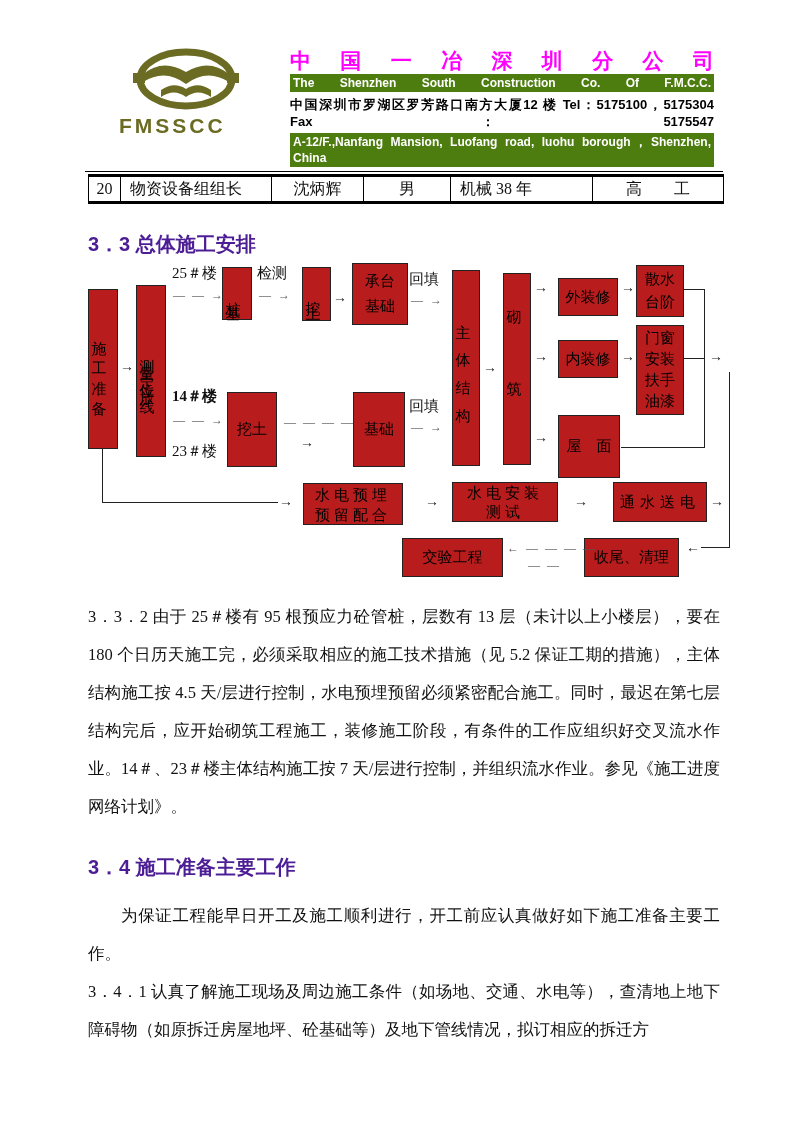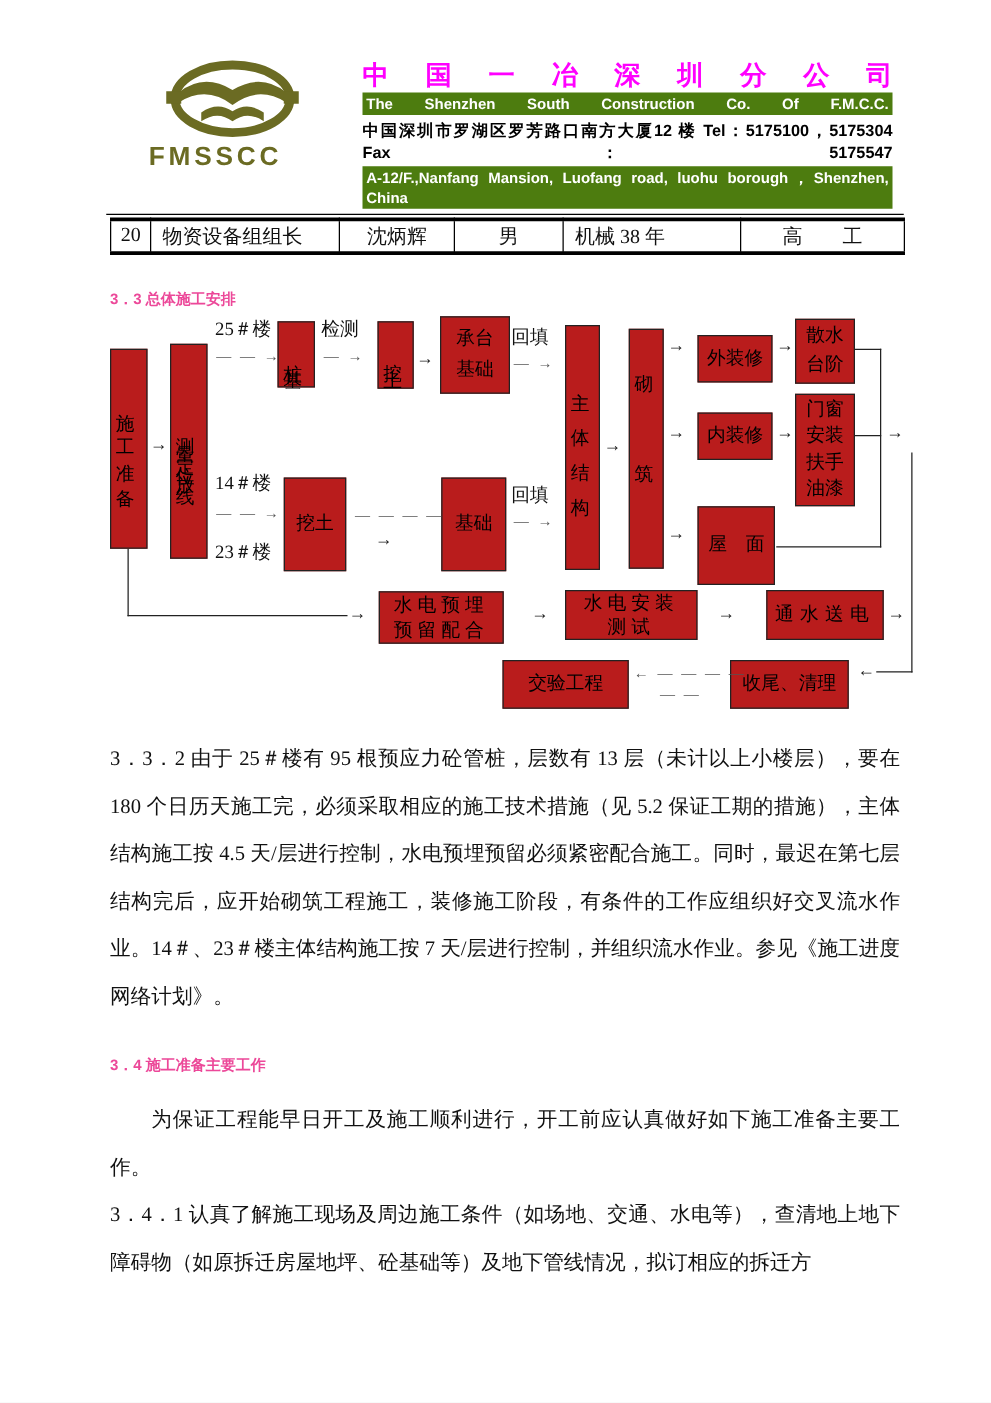--- a/index.html
+++ b/index.html
@@ -17,21 +17,21 @@
   .addr-cn { font-family:"Liberation Sans","DejaVu Sans",sans-serif; font-weight:bold; font-size:13px; line-height:17px; margin:4px 0 3px 0; color:#000; text-align:justify; text-align-last:justify; }
 
   .sep-thin { margin:4px 0 2px 85px; width:638px; border-top:1.5px solid #000; }
 
   
   .info-table { margin-left:88px; width:635px; border-collapse:collapse; table-layout:fixed; border-top:3px solid #000; border-bottom:3px solid #000; }
   .info-table td { border-left:1px solid #000; border-right:1px solid #000; font-size:16px; height:27px; padding:0; text-align:center; vertical-align:middle; }
   .info-table td.left { text-align:left; padding-left:9px; }
 
   
-  .h-big { margin:27px 0 0 88px; font-family:"Liberation Sans","DejaVu Sans",sans-serif; font-weight:bold; font-size:12px; color:#ec4899; }
+  .h-big { margin:27px 0 0 88px; font-family:"Liberation Sans","DejaVu Sans",sans-serif; font-weight:bold; font-size:20px; color:#4c1d95; }
   .h-sub { margin:26px 0 0 88px; font-size:16.5px; }
   .para { margin:0 70px 0 88px; width:632px; font-size:16.5px; line-height:38px; text-align:justify; }
   .para.indent { text-indent:2em; }
 
   
   .chart { position:relative; height:330px; margin-top:0; font-size:15px; }
   .node { position:absolute; border:1.2px solid #222; background:#b91c1c; color:#000; }
   .v { writing-mode:vertical-lr; text-align:center; }
   .ls5 { letter-spacing:5px; } .ls8 { letter-spacing:8px; } .ls20 { letter-spacing:20px; }
   .ls28 { letter-spacing:28px; } .ls72 { letter-spacing:72px; }
@@ -118,21 +118,21 @@
     <div class="node ctr" style="left:227px; top:134px; width:50px;  height:75px; line-height:73px;">挖土</div>
     <div class="node ctr" style="left:353px; top:134px; width:52px;  height:75px; line-height:73px;">基础</div>
     <div class="node wrap2" style="left:303px; top:225px; width:100px; height:42px; padding:1px 10px 0; letter-spacing:4px; line-height:20px;">水电预埋预留配合</div>
     <div class="node wrap2" style="left:452px; top:224px; width:106px; height:40px; padding:1px 11px 0; letter-spacing:4px; line-height:19px;">水电安装测试</div>
     <div class="node ctr" style="left:402px; top:280px; width:101px; height:39px; line-height:37px;">交验工程</div>
     <div class="node ctr" style="left:613px; top:224px; width:94px;  height:40px; letter-spacing:5px; line-height:38px;">通水送电</div>
     <div class="node ctr" style="left:584px; top:280px; width:95px;  height:39px; line-height:37px;">收尾、清理</div>
 
     <div class="lbl" style="left:172px; top:6px;">25＃楼</div>
     <div class="lbl" style="left:257px; top:6px;">检测</div>
-    <div class="lbl" style="left:172px; top:129px;">14＃楼</div>
+    <div class="lbl" style="left:172px; top:129px;font-weight:bold;">14＃楼</div>
     <div class="lbl" style="left:172px; top:184px;">23＃楼</div>
     <div class="lbl" style="left:409px; top:12px;">回填</div>
     <div class="lbl" style="left:409px; top:139px;">回填</div>
 
     <div class="arr" style="left:120px; top:102px;">→</div>
     <div class="arr" style="left:333px; top:33px;">→</div>
     <div class="arr" style="left:483px; top:103px;">→</div>
     <div class="arr" style="left:534px; top:23px;">→</div>
     <div class="arr" style="left:534px; top:92px;">→</div>
     <div class="arr" style="left:534px; top:173px;">→</div>

